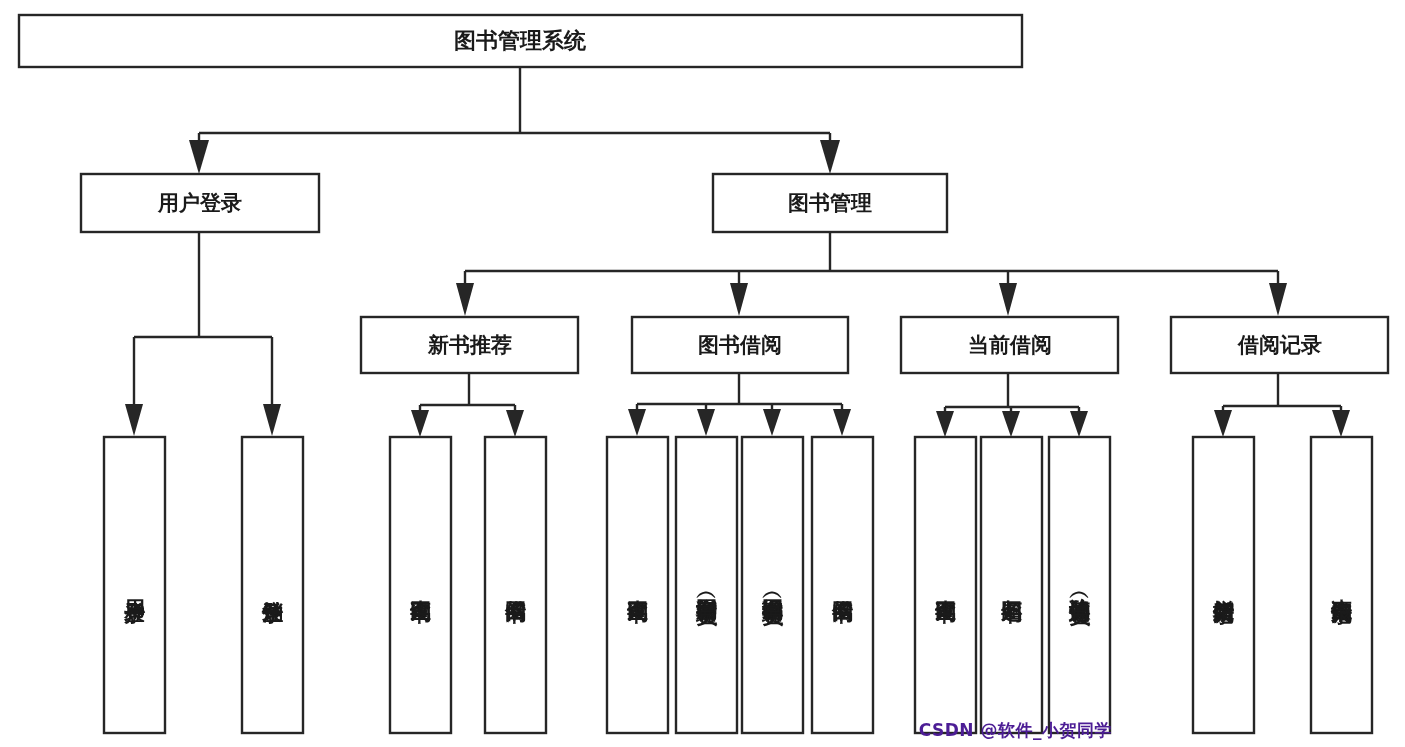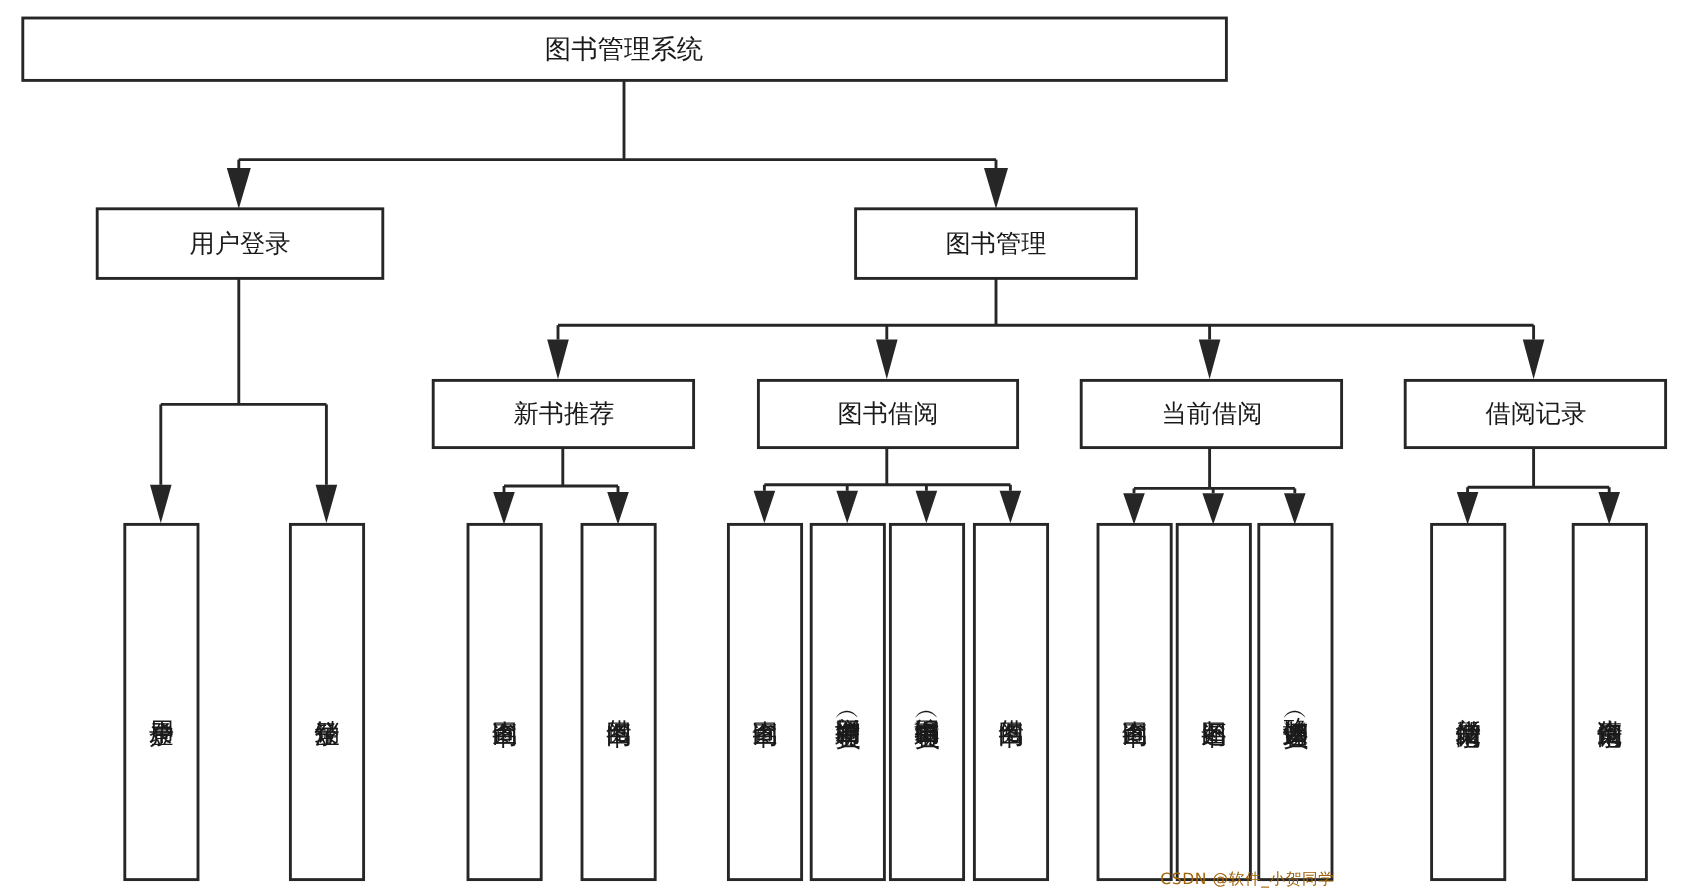--- a/index.html
+++ b/index.html
@@ -12,20 +12,21 @@
     width: 1405px;
     height: 747px;
     font-family: "DejaVu Sans", "Liberation Sans", sans-serif;
     overflow: hidden;
     position: relative;
   }
   #diagram-root {
     position: relative;
     width: 1120px;
     height: 747px;
+    font-weight: bold;
   }
   svg#tree-svg {
     position: absolute;
     left: 0;
     top: 0;
     width: 1405px;
     height: 747px;
     display: block;
   }
   .node-box {
@@ -71,22 +72,22 @@
     align-items: center;
     justify-content: center;
     letter-spacing: 1px;
     pointer-events: none;
   }
   .watermark {
     position: absolute;
     right: 8px;
     bottom: 5px;
     font-family: "DejaVu Sans", "Liberation Sans", sans-serif;
-    font-size: 13px;
-    color: #a16207;
+    font-size: 17px;
+    color: #4c1d95;
     white-space: nowrap;
     letter-spacing: 0.5px;
   }
 </style>
 </head>
 <body>
 
 <div id="diagram-root">
 
   <svg id="tree-svg" viewBox="0 0 1405 747">

